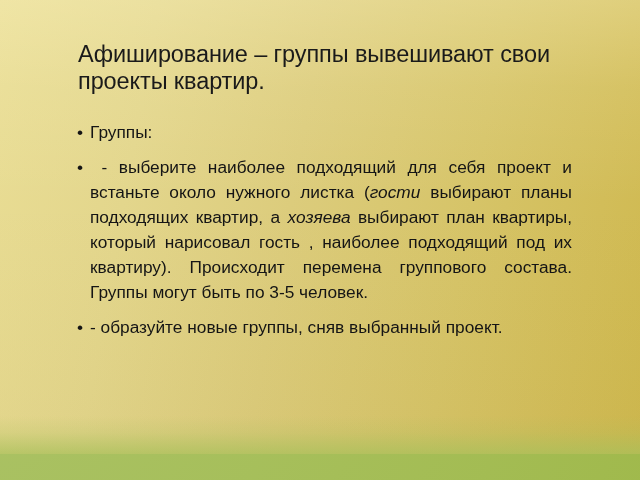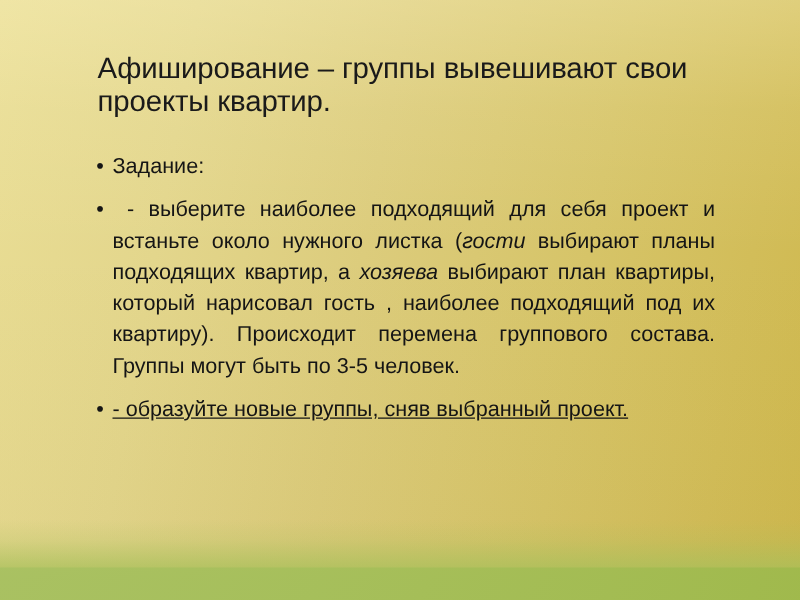--- a/index.html
+++ b/index.html
@@ -126,21 +126,21 @@
   }
 
   .bullet-text {
     display: block;
     white-space: pre-wrap;
   }
 
   #b1 { margin-bottom: 10px; }
   #b2 { margin-bottom: 10px; }
   #b2 .bullet-text { text-align: justify; text-align-last: left; }
-  #b3 .bullet-text { text-align: justify; text-align-last: left; text-decoration: underline; }
+  #b3 .bullet-text { text-align: justify; text-align-last: left; }
 
   .em-bi {
     font-weight: normal;
     font-style: italic;
   }
 </style>
 </head>
 <body>
 
 <div id="slide">
@@ -151,21 +151,21 @@
   <div class="bg-green-tint"></div>
 
   <div id="content">
 
     <div id="title">Афиширование – группы вывешивают свои проекты квартир.</div>
 
     <div id="body">
 
       <div class="bullet-row" id="b1">
         <span class="dot">•</span>
-        <span class="bullet-text">Задание:</span>
+        <span class="bullet-text">Группы:</span>
       </div>
 
       <div class="bullet-row" id="b2">
         <span class="dot">•</span>
         <span class="bullet-text"><span> - выберите наиболее подходящий для себя проект и встаньте около нужного листка (</span><span class="em-bi">гости</span><span> выбирают планы подходящих квартир, а </span><span class="em-bi">хозяева</span><span> выбирают план квартиры, который нарисовал гость , наиболее подходящий под их квартиру). Происходит перемена группового состава. Группы могут быть по 3-5 человек.</span></span>
       </div>
 
       <div class="bullet-row" id="b3">
         <span class="dot">•</span>
         <span class="bullet-text">- образуйте новые группы, сняв выбранный проект.</span>

